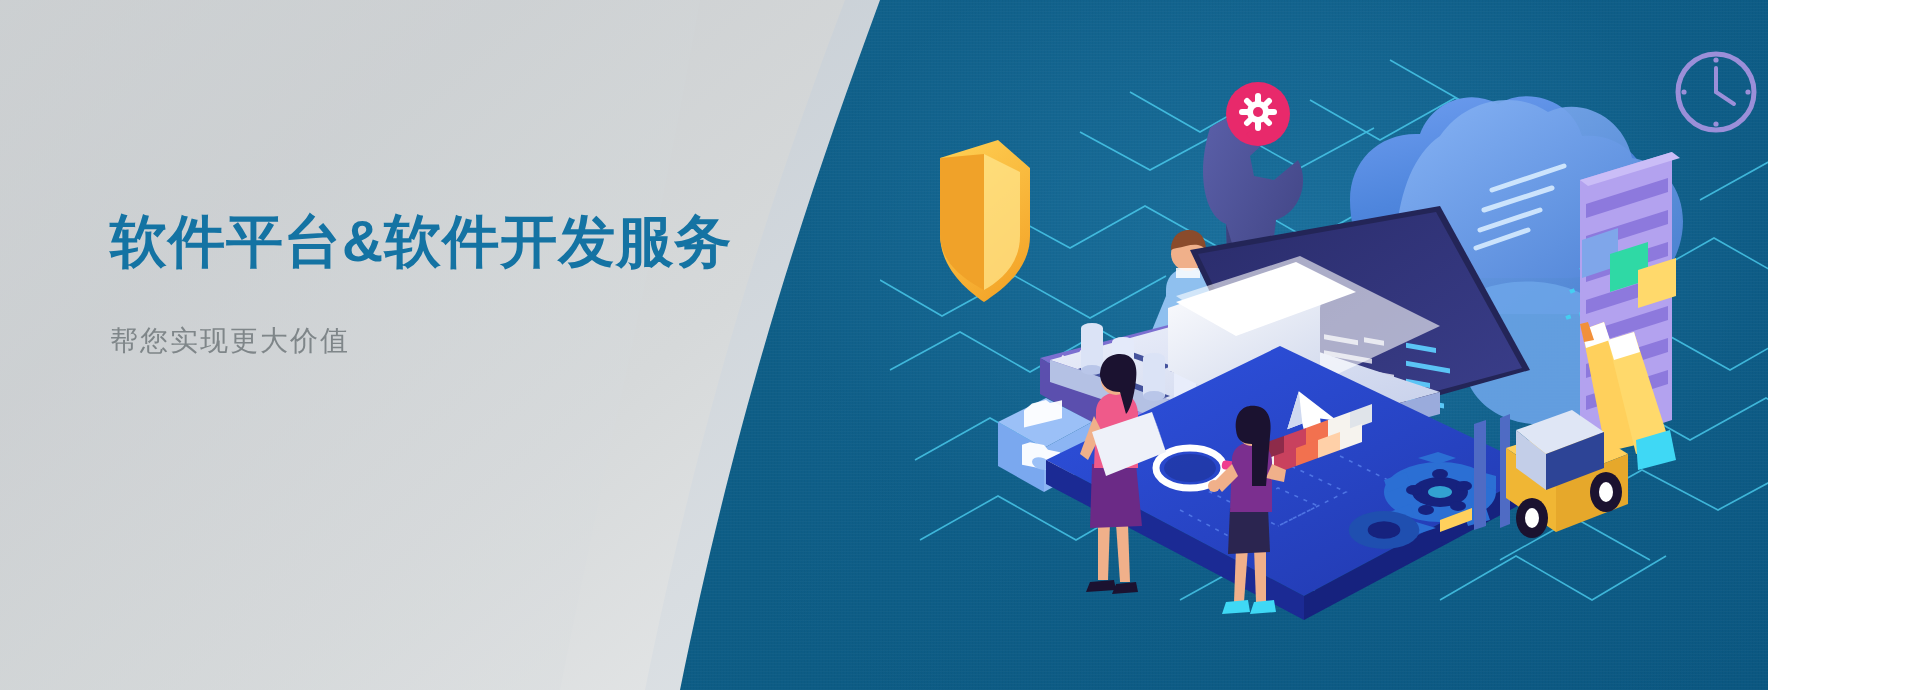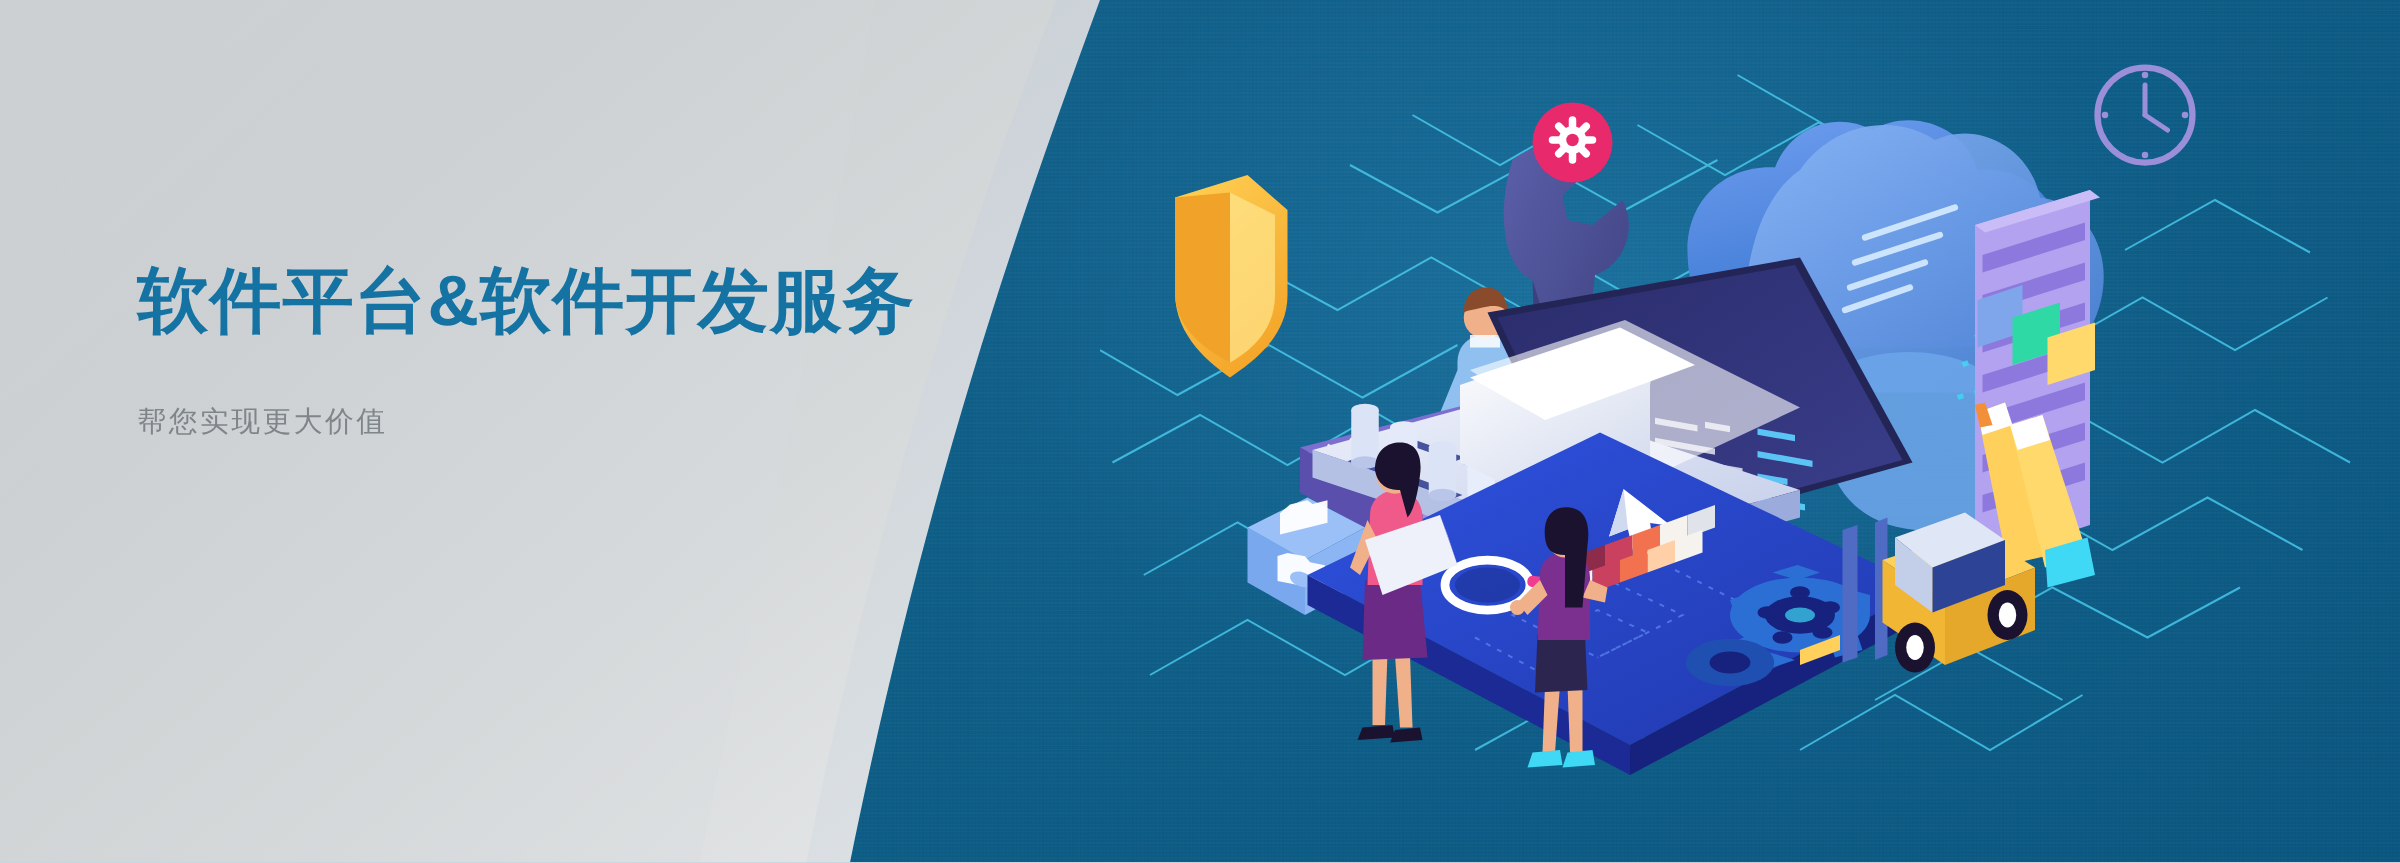--- a/index.html
+++ b/index.html
@@ -2,21 +2,21 @@
 <html><head>
 <meta charset="utf-8">
 <style>
   html, body {
     margin: 0;
     padding: 0;
     background: #ffffff;
   }
   #banner {
     position: relative;
-    width: 1920px;
+    width: 1768px;
     height: 690px;
     overflow: hidden;
     font-family: "Liberation Sans", "DejaVu Sans", sans-serif;
   }
 
   
   .bg-blue {
     position: absolute;
     inset: 0;
     background: linear-gradient(135deg, #14648f 0%, #106089 35%, #0d5c85 60%, #0b5781 100%);
@@ -55,21 +55,21 @@
     font-size: 57px;
     line-height: 1.25;
     font-weight: 700;
     color: #1473a3;
     letter-spacing: 1px;
     margin: 0;
     white-space: nowrap;
   }
   .subhead {
     margin: 44px 0 0 0;
-    font-size: 23px;
+    font-size: 28px;
     line-height: 1.4;
     font-weight: 400;
     color: #7f8689;
     letter-spacing: 2px;
   }
 
   
   .illustration {
     position: absolute;
     left: 880px;

